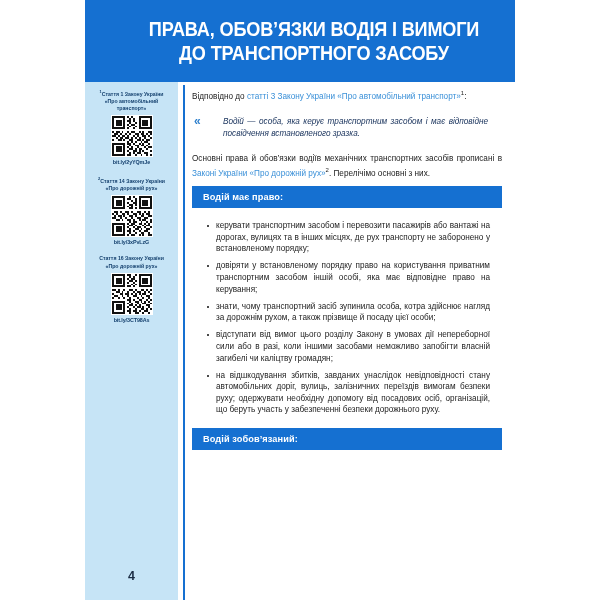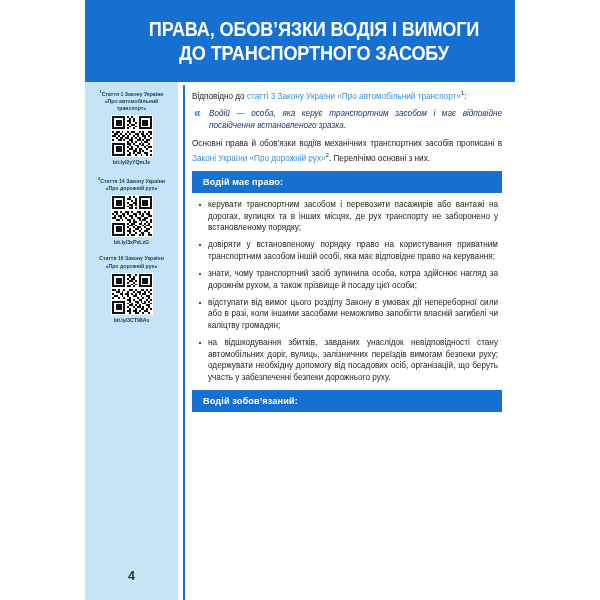--- a/index.html
+++ b/index.html
@@ -164,38 +164,38 @@
     font-weight: bold;
     line-height: 11px;
     letter-spacing: -1.5px;
   }
   .quote-text {
     color: #16305a;
     font-style: italic;
     font-size: 8.2px;
     line-height: 11.4px;
     text-align: justify;
-    margin: 0;
+    margin: 14px;
   }
 
   
   .sec-bar {
     background: #1570d1;
     color: #ffffff;
     font-size: 9.2px;
     font-weight: bold;
     line-height: 16px;
     padding: 3px 1px 3px 11px;
     margin: 7px 0 6px 0;
     letter-spacing: 0.1px;
   }
 
   ul.bullets {
     list-style: none;
-    margin: 4px;
+    margin: 12px;
     padding: 0;
   }
   ul.bullets li {
     position: relative;
     padding-left: 12px;
     margin-bottom: 5.5px;
     color: #1c1c1c;
     font-size: 8.2px;
     line-height: 11.6px;
     text-align: justify;

